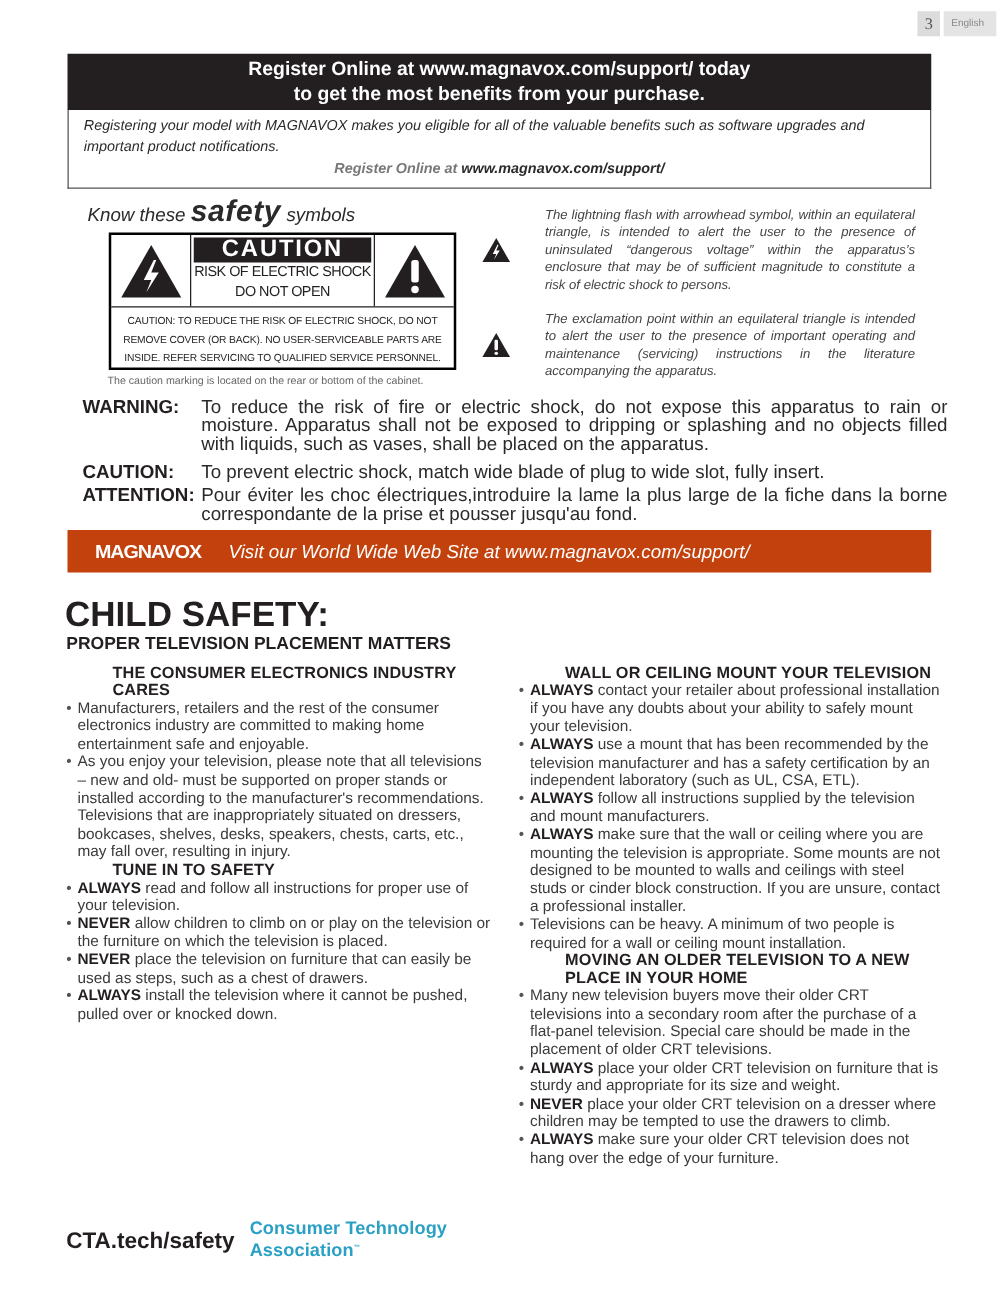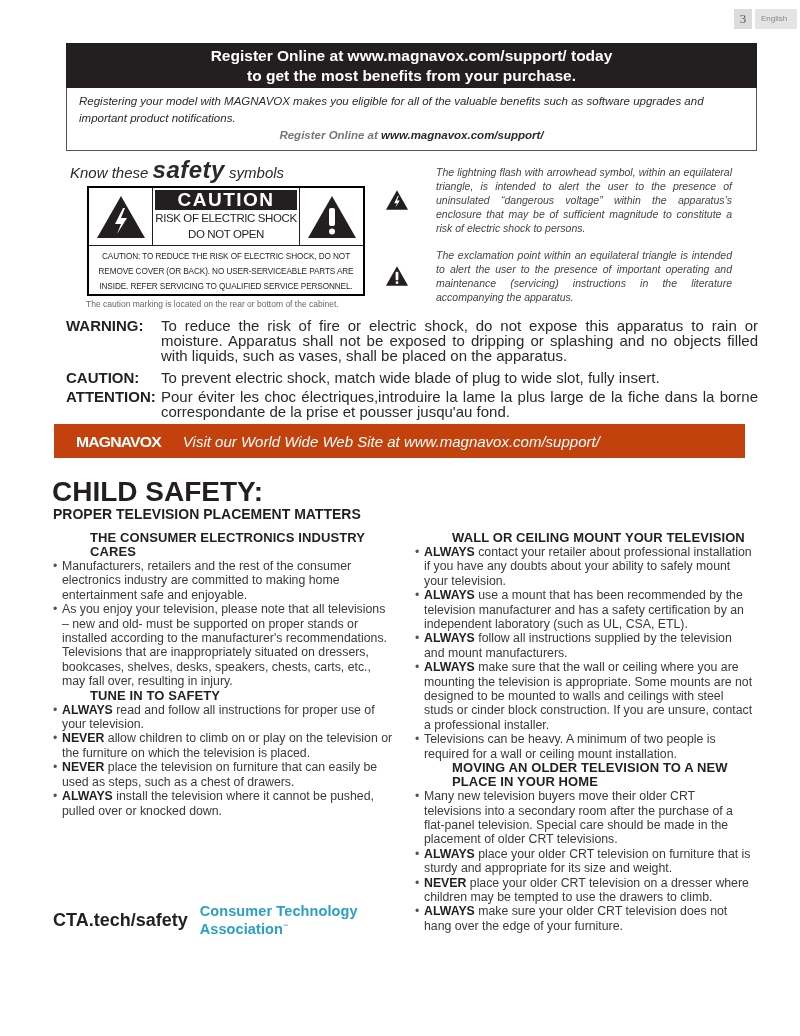--- a/index.html
+++ b/index.html
@@ -5,21 +5,21 @@
   * { box-sizing: border-box; margin: 0; padding: 0; }
   html, body { width: 800px; height: 1036px; background: #ffffff; }
   body { position: relative; font-family: "Liberation Sans", sans-serif; color: #2a2a2a; overflow: hidden; }
 
   
   .page-tab { position: absolute; top: 9px; left: 734px; display: flex; gap: 3px; }
   .page-num { width: 18px; height: 20px; background: #dcdcdc; color: #555; font-size: 13px; text-align: center; line-height: 20px; font-family: "Liberation Serif", serif; }
   .page-lang { width: 42px; height: 20px; background: #e4e4e4; color: #888; font-size: 8px; line-height: 20px; padding-left: 6px; }
 
   
-  .reg-box { position: absolute; top: 43px; left: 66px; width: 691px; }
+  .reg-box { position: absolute; top: 43px; left: 54px; width: 691px; }
   .reg-head { background: #231f20; color: #fff; text-align: center; font-weight: bold; font-size: 15.5px; line-height: 20px; padding: 3px 0 2px; }
   .reg-body { border: 1px solid #555; border-top: none; padding: 5px 12px 6px 12px; font-style: italic; font-size: 11.5px; line-height: 17px; color: #2a2a2a; }
   .reg-link-line { text-align: center; font-weight: bold; color: #777; font-style: italic; }
   .reg-link-line .url { color: #2a2a2a; }
 
   
   .know-title { position: absolute; top: 156px; left: 70px; font-size: 15px; font-style: italic; color: #2a2a2a; }
   .know-title .big { font-size: 24px; font-weight: bold; font-style: italic; letter-spacing: 0.5px; }
   .caution-label { position: absolute; top: 186px; left: 87px; width: 278px; height: 110px; border: 2px solid #000000; }
   .cl-top { display: flex; height: 58px; border-bottom: 1.5px solid #231f20; }
@@ -53,21 +53,21 @@
 
   .col { position: absolute; width: 340px; font-size: 12.3px; line-height: 14.4px; color: #3a3a3a; }
   .col.left { top: 531px; left: 53px; }
   .col.right { top: 531px; left: 415px; }
   .col h3 { font-size: 13px; font-weight: bold; color: #231f20; line-height: 14px; letter-spacing: 0.1px; margin-left: 37px; }
   .col ul { list-style: none; }
   .col li { position: relative; padding-left: 9px; }
   .col li::before { content: "•"; position: absolute; left: 0; color: #555; }
   .col li b { color: #231f20; font-weight: bold; }
 
-  .cta { position: absolute; top: 904px; left: 53px; display: flex; align-items: center; gap: 12px; }
+  .cta { position: absolute; top: 976px; left: 53px; display: flex; align-items: center; gap: 12px; }
   .cta-url { font-size: 18px; font-weight: bold; color: #231f20; }
   .cta-org { font-size: 14.5px; line-height: 15px; color: #2aa0c4; font-weight: bold; letter-spacing: 0.1px; }
   .cta-org .tm { font-size: 5px; vertical-align: super; }
 </style>
 </head>
 <body>
 
 <div class="page-tab">
   <div class="page-num">3</div>
   <div class="page-lang">English</div>

